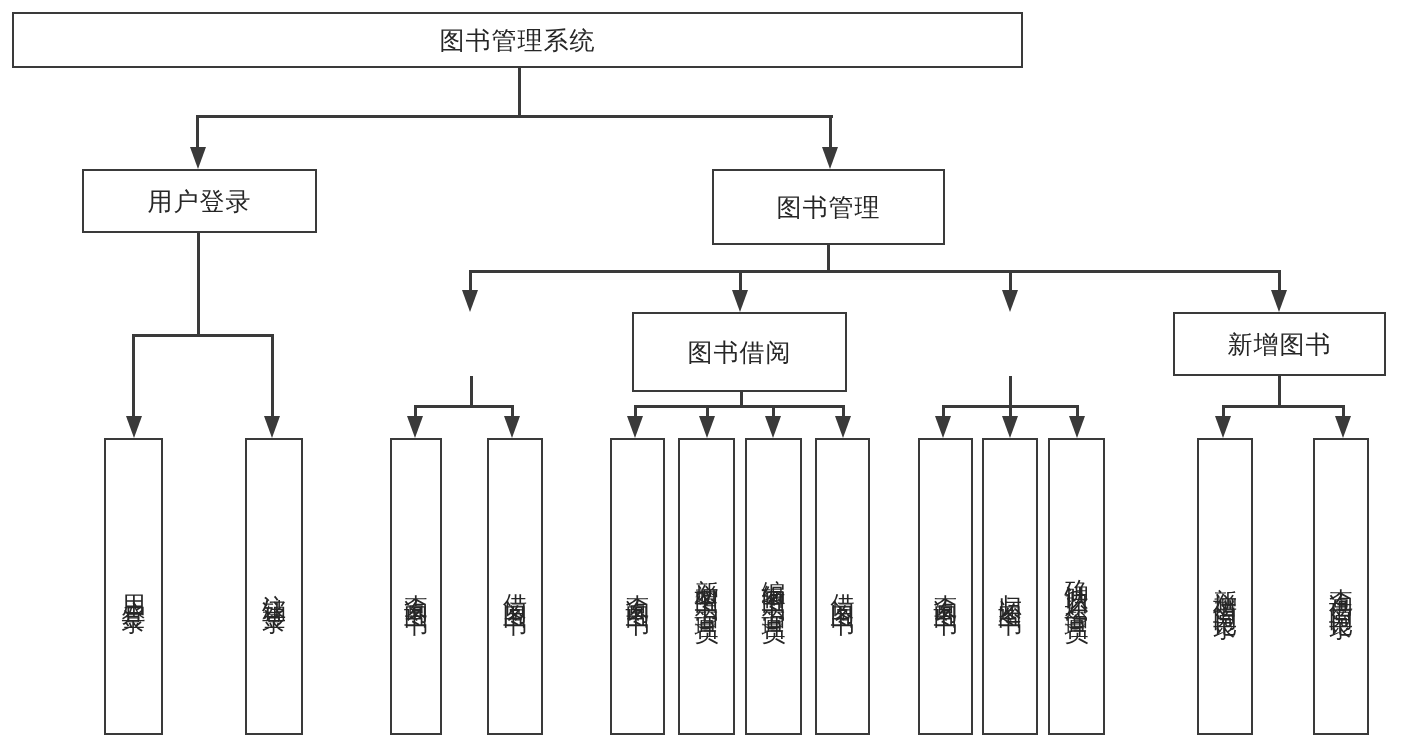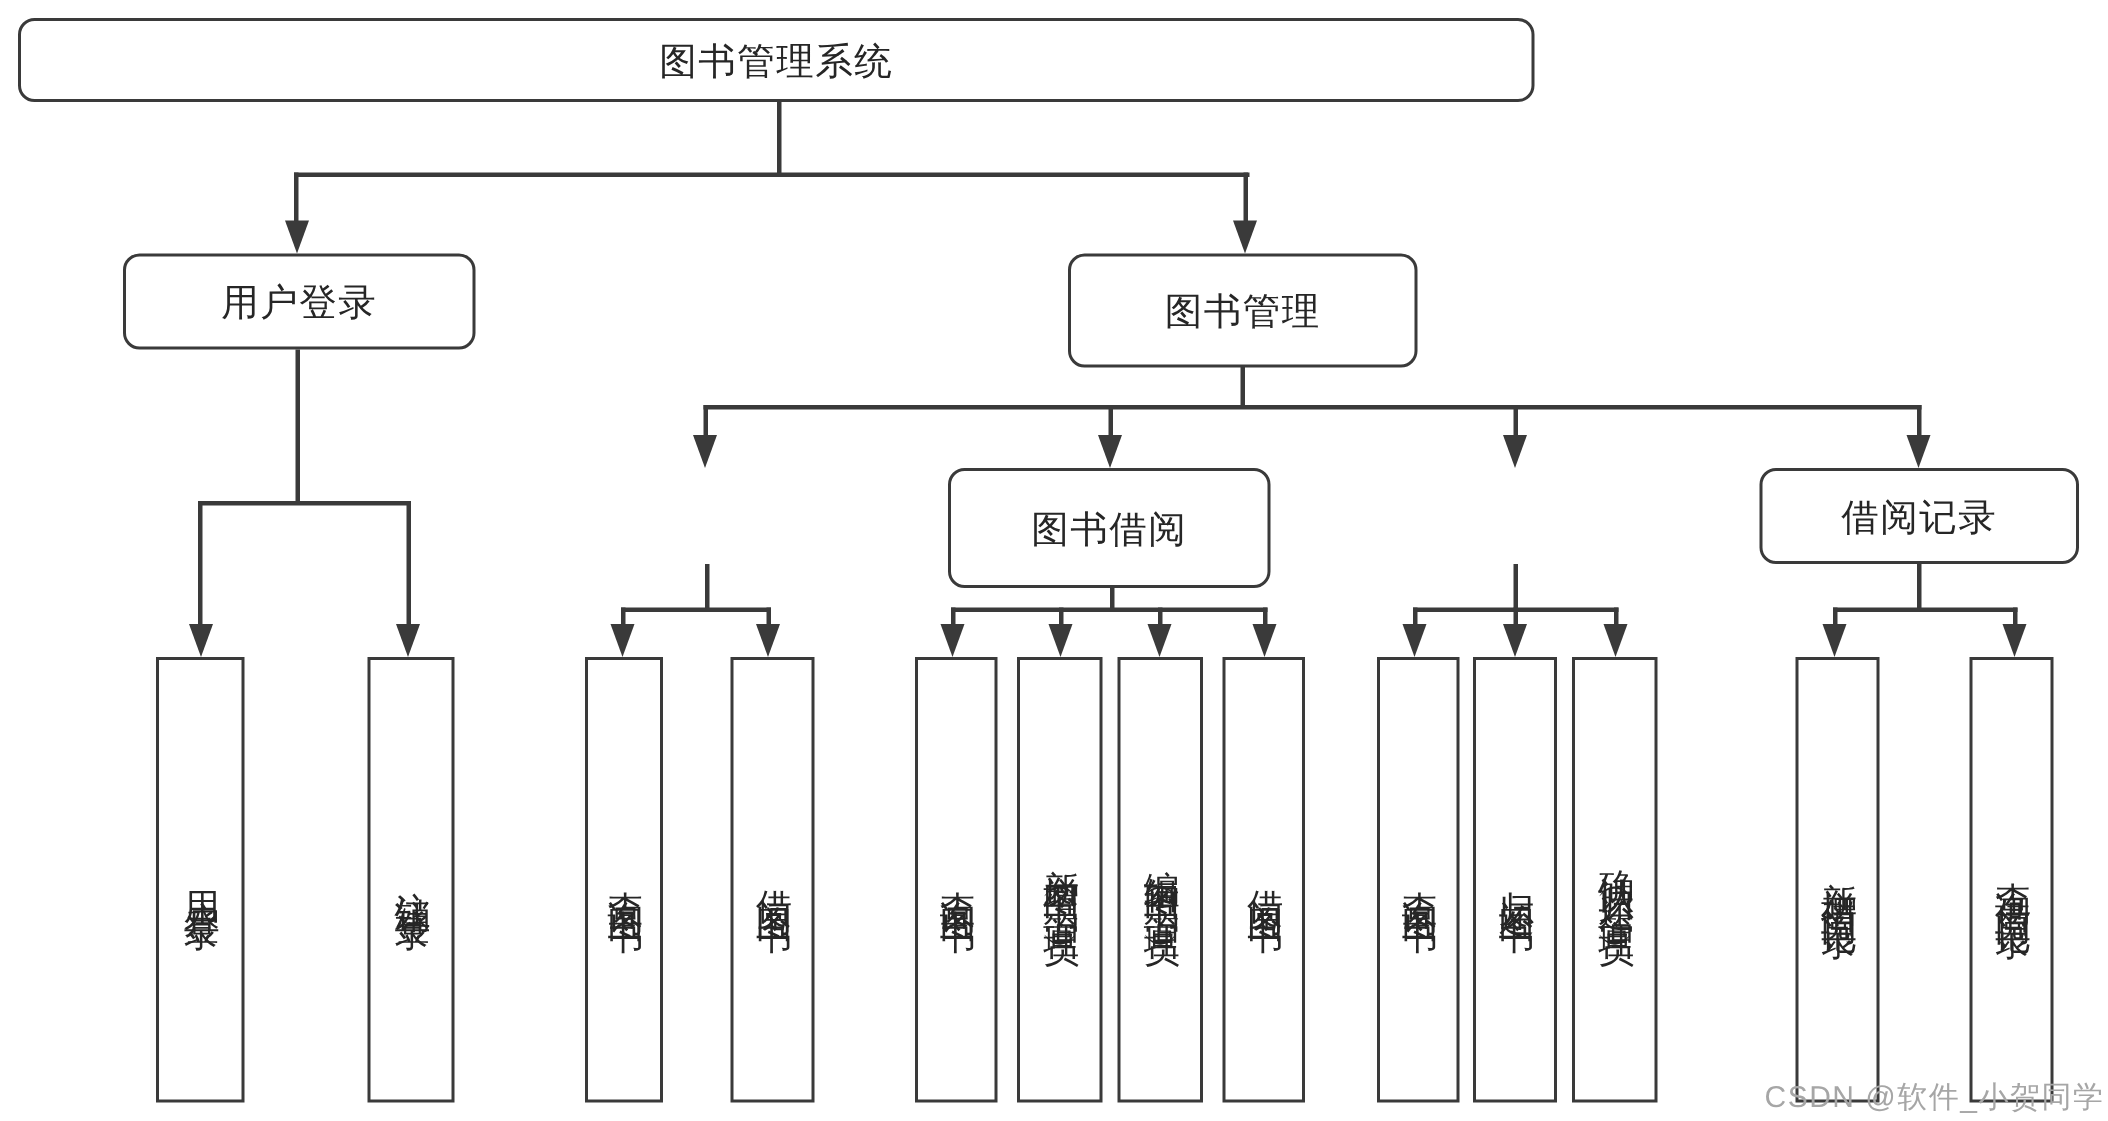--- a/index.html
+++ b/index.html
@@ -31,21 +31,21 @@
   .box {
     position: absolute;
     box-sizing: border-box;
     border: 2px solid var(--line);
     background: var(--background);
     display: flex;
     align-items: center;
     justify-content: center;
     text-align: center;
   }
-  .hbox { font-size: 25px; letter-spacing: 1px; border-radius: 11px; }
+  .hbox { font-size: 25px; letter-spacing: 1px; }
   .vtext {
     writing-mode: vertical-rl;
     text-orientation: mixed;
     font-size: 24px;
     line-height: 1;
     letter-spacing: 6px;
     white-space: nowrap;
   }
   .watermark {
     position: absolute;
@@ -128,21 +128,21 @@
     <span>用户登录</span>
   </div>
   <div class="box hbox" style="left:712px;top:169px;width:233px;height:76px">
     <span>图书管理</span>
   </div>
 
   <div class="box hbox" style="left:632px;top:312px;width:215px;height:80px">
     <span>图书借阅</span>
   </div>
   <div class="box hbox" style="left:1173px;top:312px;width:213px;height:64px">
-    <span>借阅记录</span>
+    <span>新增图书</span>
   </div>
 
   <div class="box" style="left:104px;top:438px;width:59px;height:297px">
     <span class="vtext">用户登录</span>
   </div>
   <div class="box" style="left:245px;top:438px;width:58px;height:297px">
     <span class="vtext">注销登录</span>
   </div>
 
   <div class="box" style="left:390px;top:438px;width:52px;height:297px">
@@ -175,15 +175,14 @@
     <span class="vtext">确认归还（管理员）</span>
   </div>
 
   <div class="box" style="left:1197px;top:438px;width:56px;height:297px">
     <span class="vtext">新增借阅记录</span>
   </div>
   <div class="box" style="left:1313px;top:438px;width:56px;height:297px">
     <span class="vtext">查询借阅记录</span>
   </div>
 
-  <div class="watermark">CSDN @软件_小贺同学</div>
 
 </div>
 
 </body></html>

